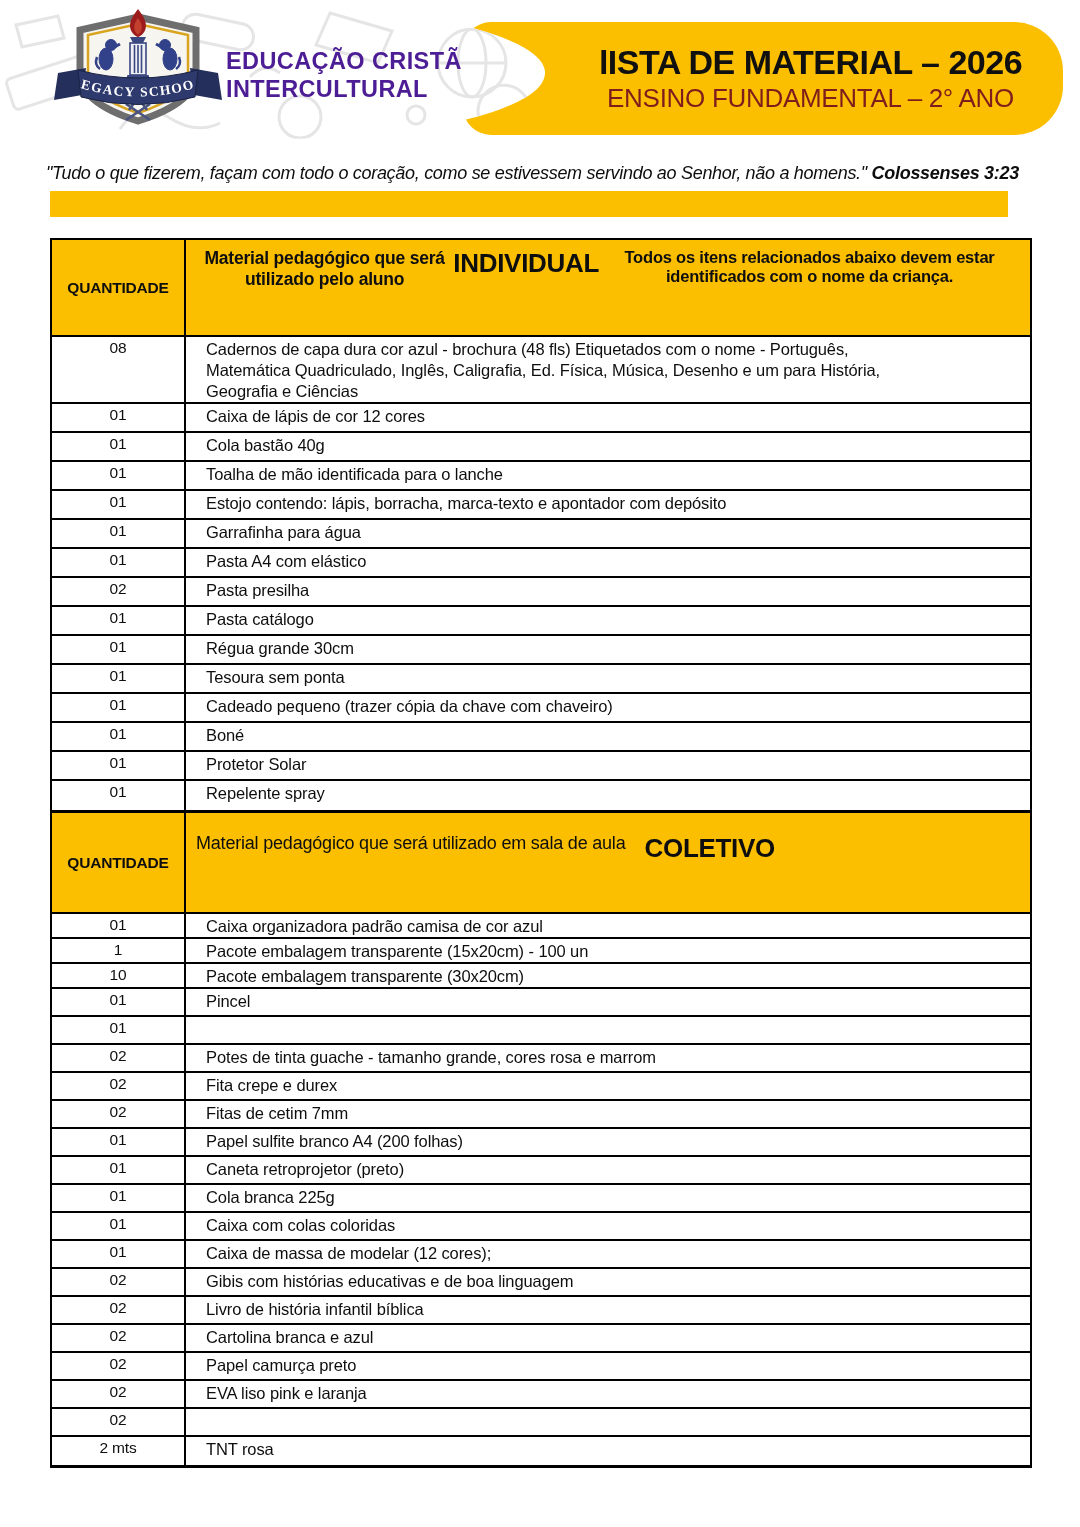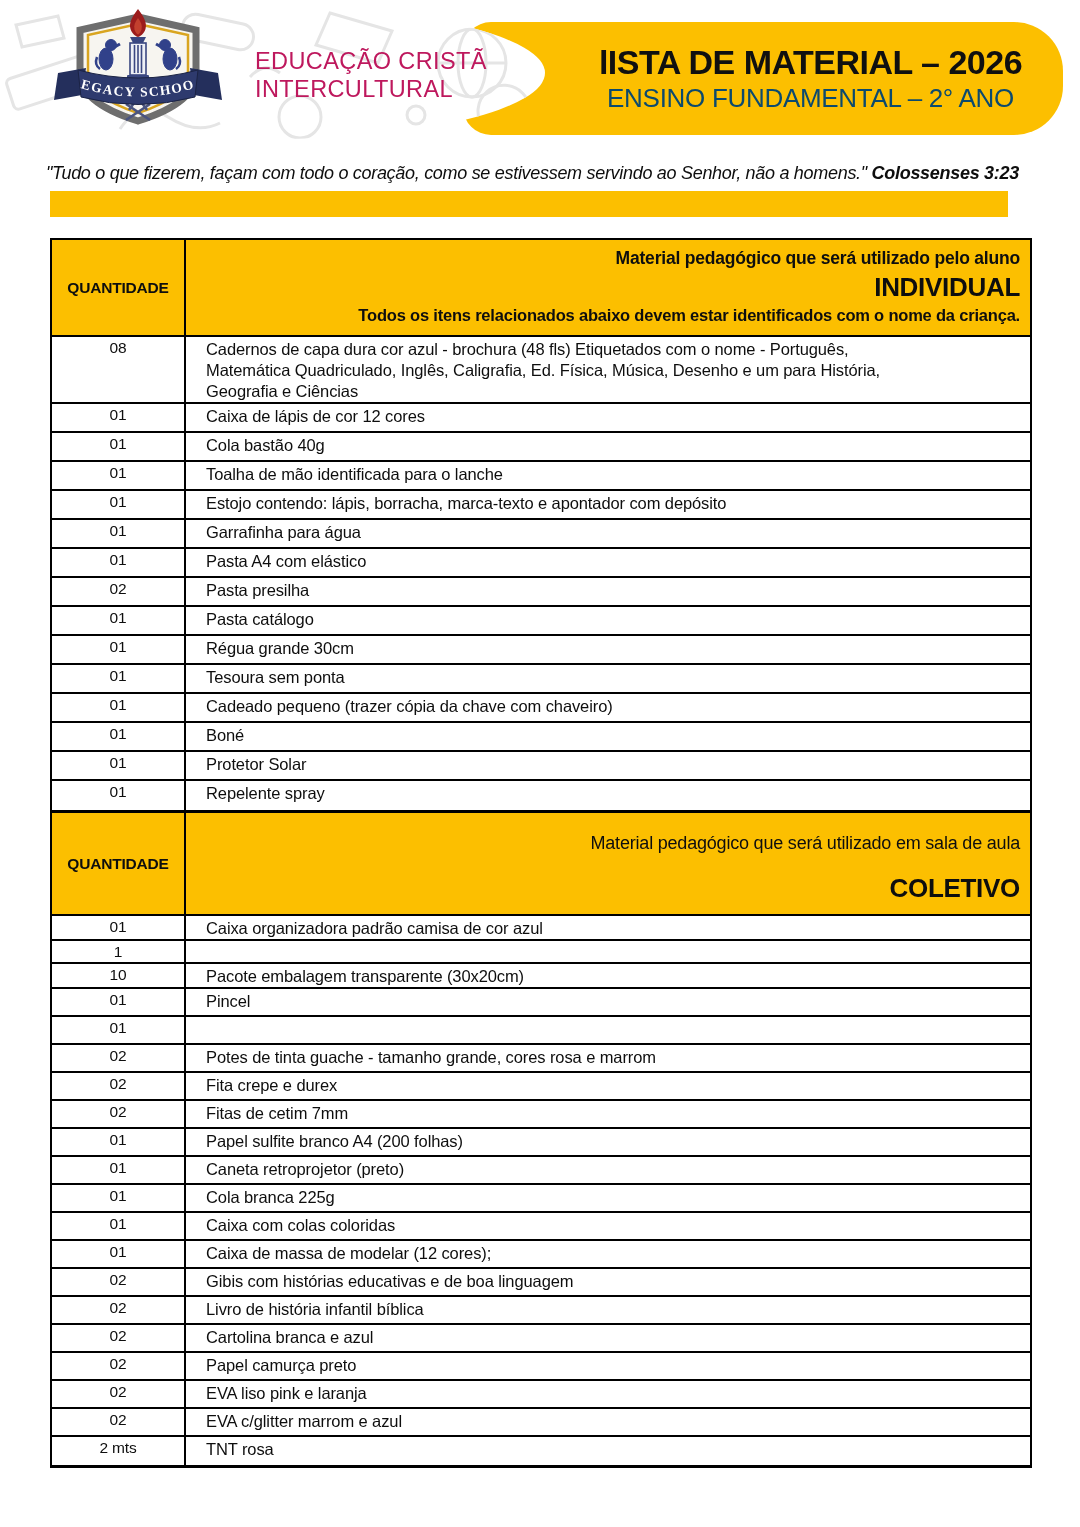--- a/index.html
+++ b/index.html
@@ -26,21 +26,21 @@
     background:var(--accent-gold);
     border-radius:28px 49px 49px 28px;
     display:flex;flex-direction:column;justify-content:center;align-items:center;
     padding-left:95px;z-index:1;
   }
   .pill-title{
     font-size:34px;font-weight:800;letter-spacing:-0.5px;color:#101010;line-height:37px;
     white-space:nowrap;
   }
   .pill-sub{
-    font-size:26px;font-weight:500;letter-spacing:-0.3px;color:#0c4a6e;line-height:30px;
+    font-size:26px;font-weight:500;letter-spacing:-0.3px;color:#7f1d1d;line-height:30px;
     margin-top:2px;white-space:nowrap;
   }
   .blob{
     position:absolute;left:0;top:7px;width:545px;height:132px;background:#ffffff;
     border-radius:0 50% 50% 0 / 0 50% 50% 0;
     z-index:2;overflow:hidden;
   }
   .watermark{position:absolute;left:0;top:0;}
   .watermark *{fill:none;stroke:var(--watermark-gray);stroke-width:3;}
   .crest{position:absolute;left:38px;top:2px;}
@@ -50,22 +50,22 @@
   .crest .col-fill{fill:#EEF0F6;stroke:#3A4781;stroke-width:1.6;}
   .crest .col-solid{fill:#3A4781;}
   .crest .flame{fill:var(--flame-red);}
   .crest .flame-in{fill:#C3402E;}
   .crest .lion{fill:var(--lion-blue);stroke:var(--lion-blue);}
   .crest .tail{fill:#242F5C;}
   .crest .band{fill:var(--banner-navy);stroke:#1B2344;stroke-width:1;}
   .crest .band-text{fill:#ffffff;font-family:"Liberation Serif", serif;font-size:13.5px;letter-spacing:1.5px;font-weight:bold;}
   .crest .sword{stroke:#4A5480;stroke-width:2.6;fill:none;}
   .brand{
-    position:absolute;left:255px;top:40px;
-    font-size:23.5px;font-weight:400;letter-spacing:0.4px;line-height:28px;color:#be185d;
+    position:absolute;left:226px;top:40px;
+    font-size:23.5px;font-weight:700;letter-spacing:0.4px;line-height:28px;color:#4c1d95;
   }
   
   .quote{
     margin:13px 0 0 46px;width:990px;
     font-style:italic;font-size:18px;font-weight:500;letter-spacing:-0.3px;white-space:nowrap;
   }
   .quote .qr{font-weight:700;}
   .gold-bar{margin:7px 0 0 50px;width:958px;height:26px;background:var(--accent-gold);}
   
   .doc-table{
@@ -73,21 +73,21 @@
     background:#ffffff;
   }
   .t1{margin-top:21px;border-bottom-width:3px;}
   .t2{border-top:0;border-bottom-width:3px;}
   .thead{display:flex;background:var(--accent-gold);border-bottom:2px solid var(--border-black);}
   .qty-h{
     width:134px;flex:0 0 134px;border-right:2px solid var(--border-black);
     display:flex;align-items:center;justify-content:center;
     font-weight:700;font-size:15.5px;letter-spacing:-0.2px;
   }
-  .head-main{flex:1;display:flex;flex-direction:column;align-items:flex-end;text-align:center;}
+  .head-main{flex:1;display:flex;flex-direction:row;align-items:flex-start;text-align:center;}
   .t1 .head-main{min-height:95px;justify-content:space-between;padding:8px 10px 10px;}
   .t2 .head-main{min-height:99px;justify-content:flex-start;padding:20px 10px 10px;gap:19px;}
   .h-sub{font-size:17.5px;font-weight:700;letter-spacing:-0.2px;}
   .t2 .h-sub{font-weight:400;font-size:18px;}
   .h-title{font-size:26px;font-weight:800;letter-spacing:-0.3px;}
   .h-note{font-size:16.5px;font-weight:700;letter-spacing:-0.2px;}
   .trow{display:flex;border-bottom:2px solid var(--border-black);min-height:29px;}
   .trow:last-child{border-bottom:none;}
   #coletivo-rows .trow{min-height:28px;}
   #coletivo-rows .trow.short{min-height:23px;}
@@ -260,20 +260,21 @@
       <div class="h-title">COLETIVO</div>
     </div>
   </div>
   <div id="coletivo-rows">
       <div class="trow short">
         <div class="cell qty">01</div>
         <div class="cell item">Caixa organizadora padrão camisa de cor azul</div>
       </div>
       <div class="trow short">
         <div class="cell qty">1</div>
+        <div class="cell item">Pacote embalagem transparente (15x20cm) - 100 un</div>
       </div>
       <div class="trow short">
         <div class="cell qty">10</div>
         <div class="cell item">Pacote embalagem transparente (30x20cm)</div>
       </div>
       <div class="trow">
         <div class="cell qty">01</div>
         <div class="cell item">Pincel</div>
       </div>
       <div class="trow">
@@ -326,20 +327,19 @@
       <div class="trow">
         <div class="cell qty">02</div>
         <div class="cell item">Papel camurça preto</div>
       </div>
       <div class="trow">
         <div class="cell qty">02</div>
         <div class="cell item">EVA liso pink e laranja</div>
       </div>
       <div class="trow">
         <div class="cell qty">02</div>
-        <div class="cell item">EVA c/glitter marrom e azul</div>
       </div>
       <div class="trow">
         <div class="cell qty">2 mts</div>
         <div class="cell item">TNT rosa</div>
       </div>
     </div>
 </section>
 
 </body></html>

